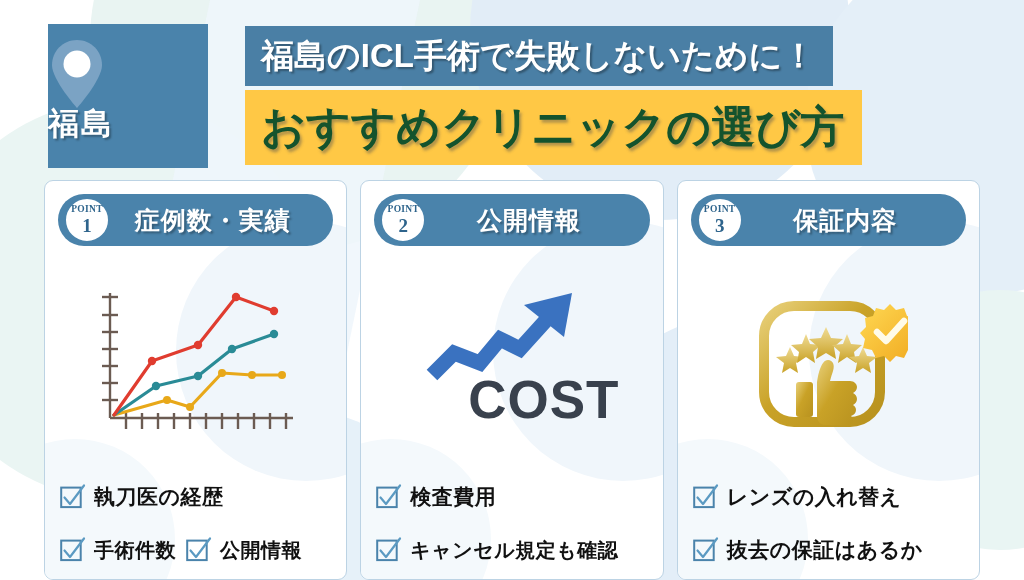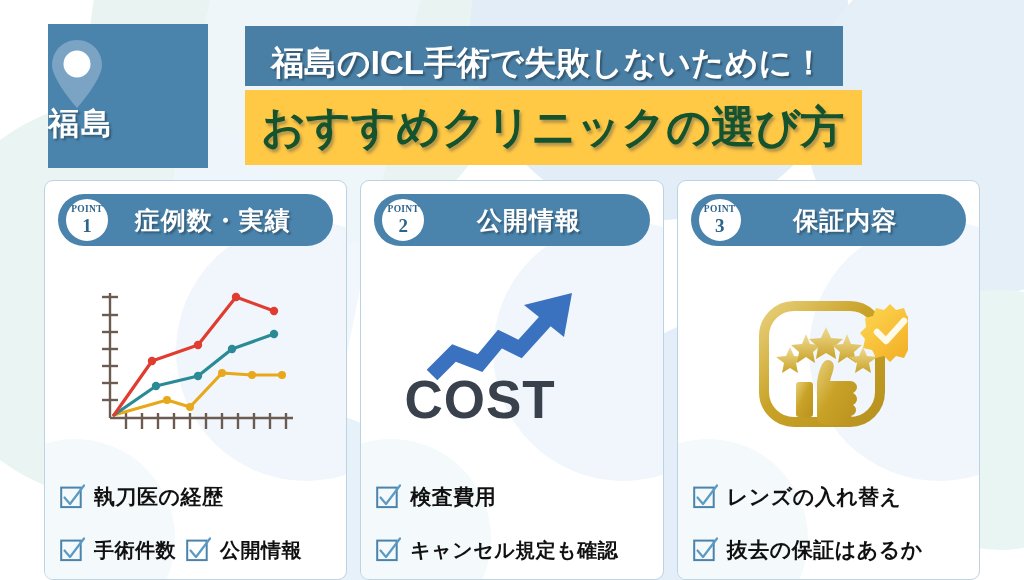--- a/index.html
+++ b/index.html
@@ -66,22 +66,22 @@
   }
 
   
   #headline-top {
     position: absolute;
     left: 245px;
     top: 26px;
     height: 60px;
     background: #4a7fa5;
     display: flex;
-    align-items: flex-end;
-    padding: 0 18px 0 26px;
+    align-items: center;
+    padding: 0 18px 0 16px;
   }
   #headline-top-text {
     font-size: 33px;
     font-weight: 700;
     color: #ffffff;
     letter-spacing: 0px;
     white-space: nowrap;
     text-shadow: 2px 2px 2px rgba(0,0,0,.32);
   }
 
@@ -375,21 +375,21 @@
         <div class="point-title">公開情報</div>
       </div>
 
       <div class="illo">
         <div style="position:relative;width:215px;height:160px;">
           <svg width="215" height="100" viewBox="0 0 215 100" style="position:absolute;left:0;top:0;" aria-hidden="true">
             <path d="M26 92 L42 76 L68 76 L68 52 L94 52 L94 64 L122 30 L108 16 L168 8 L160 64 L146 50 L110 92 L92 76 L72 98 L44 98 Z" fill="none"></path>
             <polyline points="28,90 50,68 76,78 96,54 116,64 154,22" fill="none" stroke="#3a72c0" stroke-width="15" stroke-linejoin="miter" stroke-linecap="butt"></polyline>
             <polygon points="168,8 120,20 160,52" fill="#3a72c0"></polygon>
           </svg>
-          <div style="position:absolute;left:0;top:88px;width:215px;text-align:left;
+          <div style="position:absolute;left:0;top:88px;width:215px;text-align:right;
                       font-size:53px;font-weight:700;color:#39414d;letter-spacing:1px;line-height:1;">COST</div>
         </div>
       </div>
 
       <div class="checklist">
         <div class="check-row">
           <div class="check-item">
             <svg class="checkbox-icon" viewBox="0 0 27 27" aria-hidden="true">
               <rect x="2.2" y="4.6" width="19.5" height="19.5" fill="none" stroke="#4a83ab" stroke-width="2"></rect>
               <path d="M5.5 14.5 L11 21 L25 2.5" fill="none" stroke="#5b9ac2" stroke-width="2.2" stroke-linecap="round" stroke-linejoin="round"></path>

